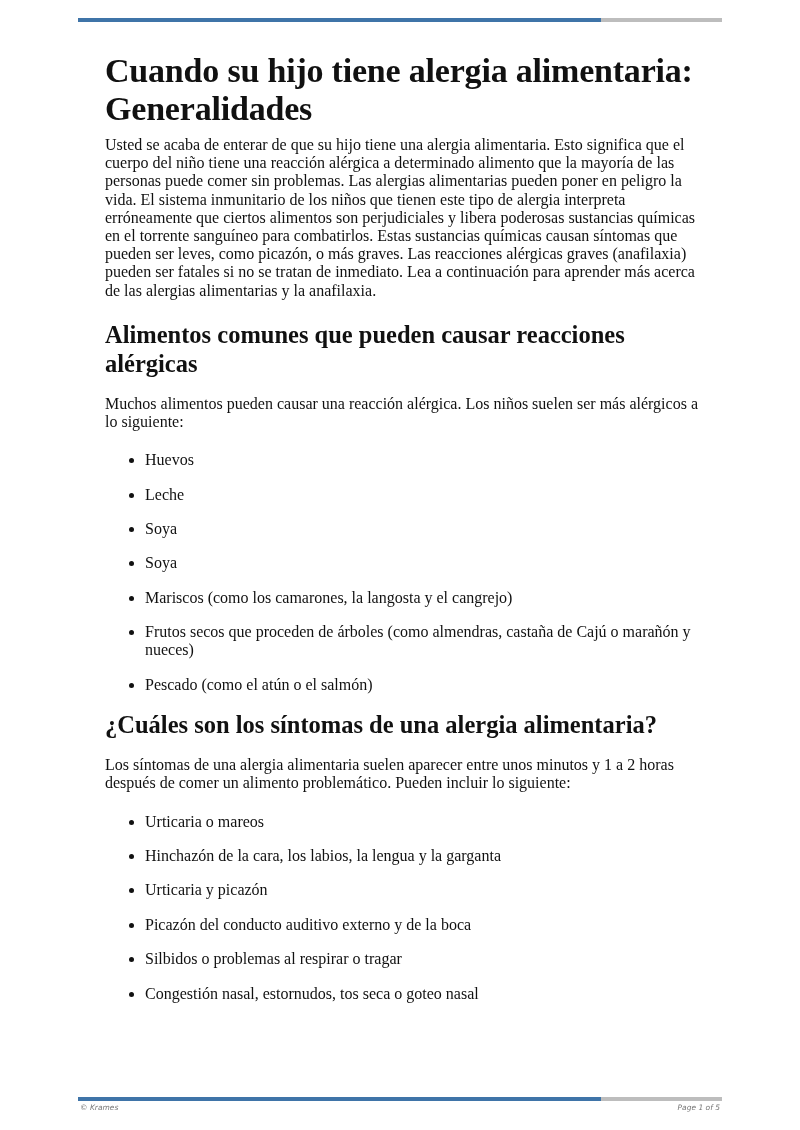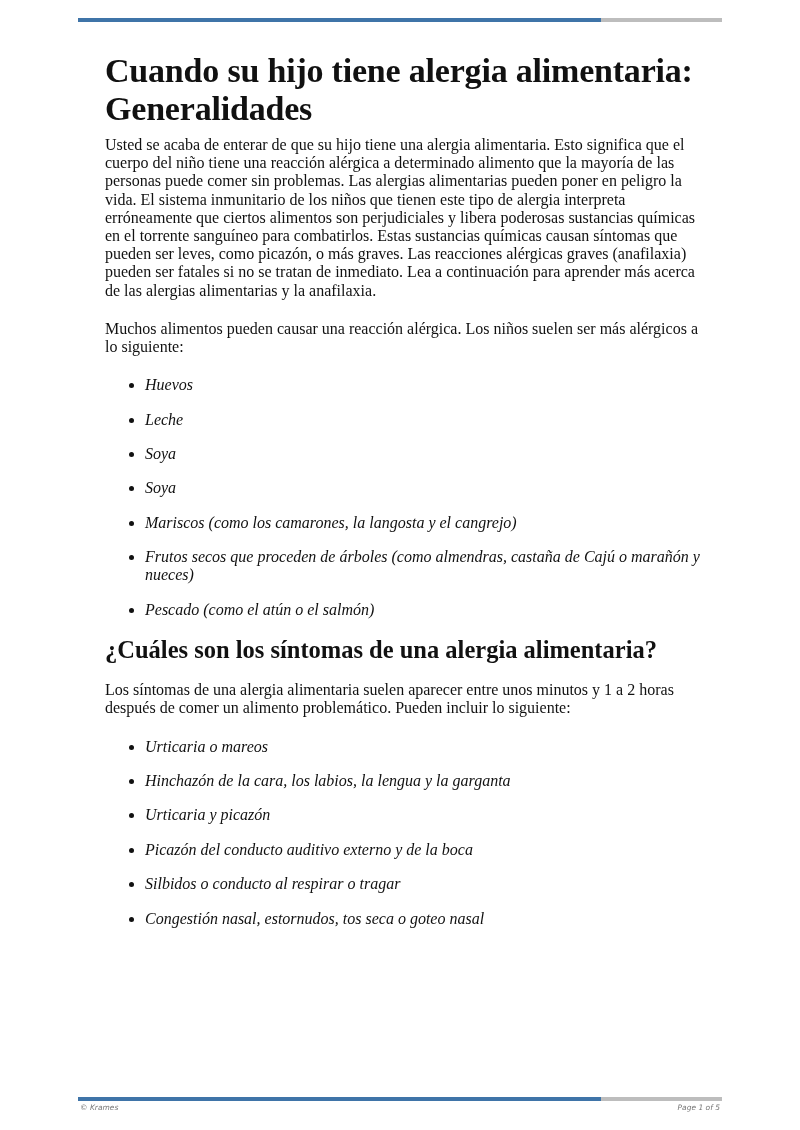--- a/index.html
+++ b/index.html
@@ -7,62 +7,63 @@
          font-family: "Liberation Serif", "DejaVu Serif", serif; color: #111; }
   .bar { position: absolute; left: 78px; width: 644px; height: 4px; display: flex; }
   .bar .blue { width: 523px; background: #3f74a8; }
   .bar .gray { flex: 1; background: #bdbdbd; }
   .top-bar { top: 18px; }
   .bottom-bar { top: 1097px; }
   .content { position: absolute; left: 105px; top: 52px; width: 600px; }
   h1 { font-size: 34px; line-height: 38px; font-weight: bold; margin: 0 0 8px 0; letter-spacing: -0.2px; }
   h2 { font-size: 24.5px; line-height: 29px; font-weight: bold; margin: 0 0 17px 0; }
   p { font-size: 16px; line-height: 18.2px; margin: 0 0 20px 0; }
-  ul { list-style: none; margin: 0 0 16px 0; padding: 0; font-style: italic; }
+  ul { list-style: none; margin: 0 0 16px 0; padding: 0; }
   li { position: relative; font-size: 16px; line-height: 18.2px; padding-left: 40px; margin-bottom: 16.2px; }
   li .bullet { position: absolute; left: 24px; top: 7px; width: 5px; height: 5px; border-radius: 50%; background: #111; }
   .footer { position: absolute; top: 1103px; left: 78px; width: 644px; height: 12px;
             font-family: "DejaVu Sans", sans-serif; font-style: italic; font-size: 7.5px; color: #777; text-align: center; }
   .footer .left { position: absolute; left: 2px; top: 0; }
   .footer .right { position: absolute; right: 2px; top: 0; margin-left: 20px; }
 </style>
 </head>
 <body>
 
 <div class="bar top-bar">
   <div class="blue"></div>
   <div class="gray"></div>
 </div>
 
 <div class="content">
   <h1>Cuando su hijo tiene alergia alimentaria: Generalidades</h1>
   <p>Usted se acaba de enterar de que su hijo tiene una alergia alimentaria. Esto significa que el cuerpo del niño tiene una reacción alérgica a determinado alimento que la mayoría de las personas puede comer sin problemas. Las alergias alimentarias pueden poner en peligro la vida. El sistema inmunitario de los niños que tienen este tipo de alergia interpreta erróneamente que ciertos alimentos son perjudiciales y libera poderosas sustancias químicas en el torrente sanguíneo para combatirlos. Estas sustancias químicas causan síntomas que pueden ser leves, como picazón, o más graves. Las reacciones alérgicas graves (anafilaxia) pueden ser fatales si no se tratan de inmediato. Lea a continuación para aprender más acerca de las alergias alimentarias y la anafilaxia.</p>
 
   <section>
+    <h2>Alimentos comunes que pueden causar reacciones alérgicas</h2>
     <p>Muchos alimentos pueden causar una reacción alérgica. Los niños suelen ser más alérgicos a lo siguiente:</p>
     <ul>
       <li><span class="bullet"></span><span>Huevos</span></li>
       <li><span class="bullet"></span><span>Leche</span></li>
       <li><span class="bullet"></span><span>Soya</span></li>
       <li><span class="bullet"></span><span>Soya</span></li>
       <li><span class="bullet"></span><span>Mariscos (como los camarones, la langosta y el cangrejo)</span></li>
       <li><span class="bullet"></span><span>Frutos secos que proceden de árboles (como almendras, castaña de Cajú o marañón y nueces)</span></li>
       <li><span class="bullet"></span><span>Pescado (como el atún o el salmón)</span></li>
     </ul>
   </section>
 
   <section>
     <h2>¿Cuáles son los síntomas de una alergia alimentaria?</h2>
     <p>Los síntomas de una alergia alimentaria suelen aparecer entre unos minutos y 1 a 2 horas después de comer un alimento problemático. Pueden incluir lo siguiente:</p>
     <ul>
       <li><span class="bullet"></span><span>Urticaria o mareos</span></li>
       <li><span class="bullet"></span><span>Hinchazón de la cara, los labios, la lengua y la garganta</span></li>
       <li><span class="bullet"></span><span>Urticaria y picazón</span></li>
       <li><span class="bullet"></span><span>Picazón del conducto auditivo externo y de la boca</span></li>
-      <li><span class="bullet"></span><span>Silbidos o conducto al respirar o tragar</span></li>
+      <li><span class="bullet"></span><span>Silbidos o problemas al respirar o tragar</span></li>
       <li><span class="bullet"></span><span>Congestión nasal, estornudos, tos seca o goteo nasal</span></li>
     </ul>
   </section>
 </div>
 
 <div class="bar bottom-bar">
   <div class="blue"></div>
   <div class="gray"></div>
 </div>
 

